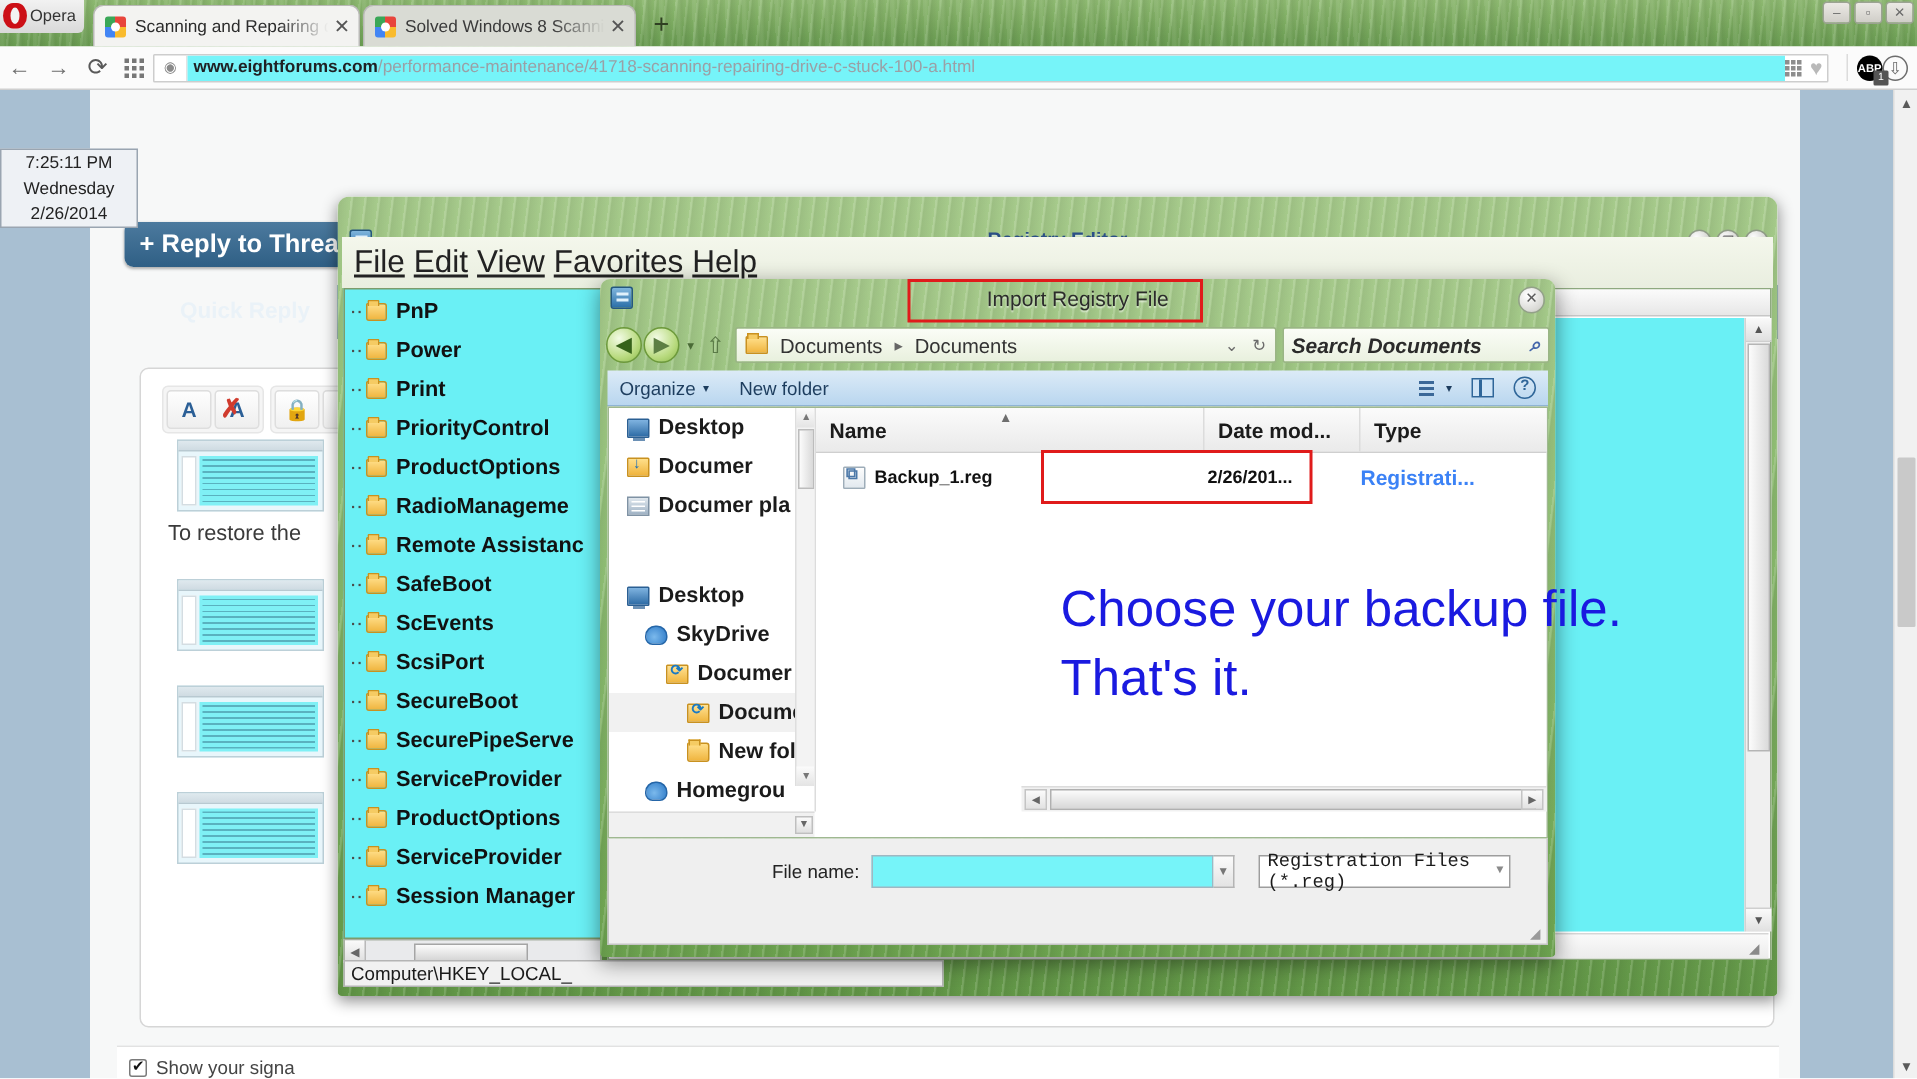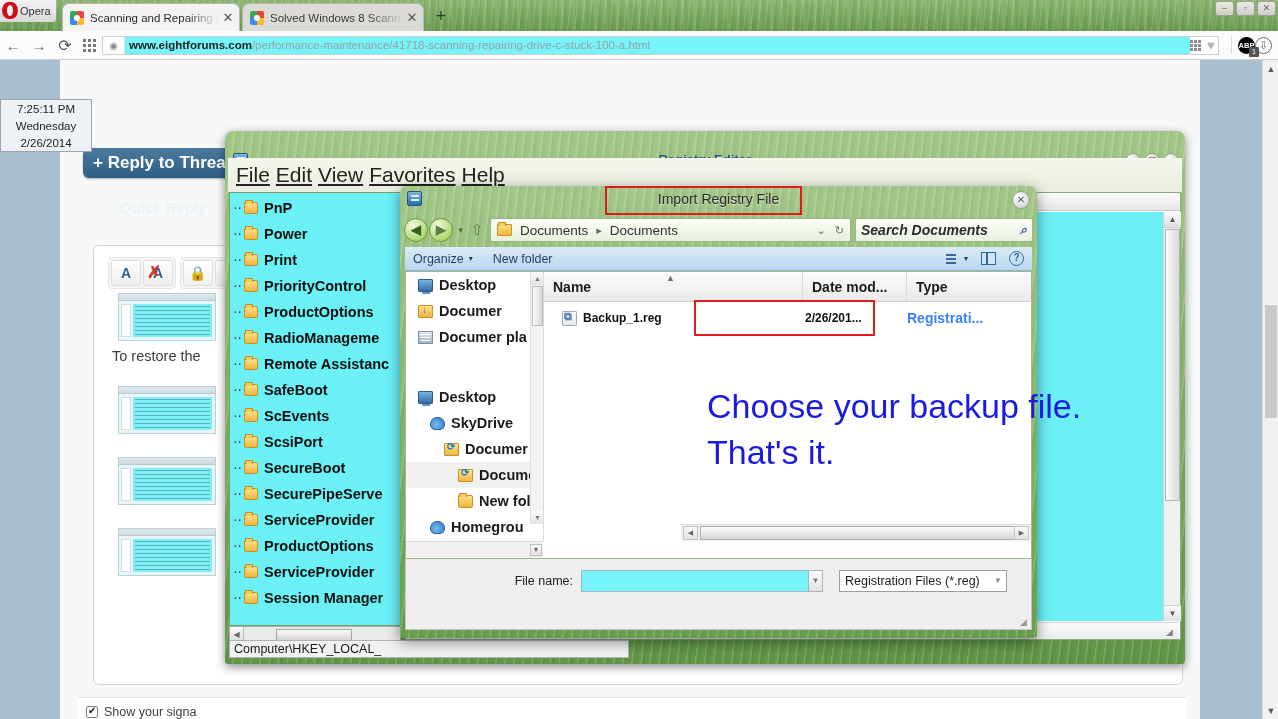--- a/index.html
+++ b/index.html
@@ -437,21 +437,21 @@
   .dlg-footer { position: absolute; left: 5px; right: 5px; bottom: 8px; height: 71px; background: #efefef; border: 1px solid #c5c5c5; border-top: none; }
   .fn-row { position: absolute; left: 0; top: 10px; width: 100%; height: 24px; display: flex; align-items: center; }
   .fn-label { width: 175px; text-align: right; font-size: 12.5px; color: #222; padding-right: 8px; }
   .fn-input {
     width: 228px; height: 22px; background: #76f4f9; border: 1px solid #9fb7c2;
     display: flex; align-items: center; font-size: 12.5px; padding-left: 4px;
   }
   .fn-caret { width: 14px; height: 22px; background: linear-gradient(180deg,#fbfbfb,#e3e3e3); border: 1px solid #b4b4b4; border-left: none; color: #777; font-size: 8px; text-align: center; line-height: 20px; }
   .fn-filter {
     width: 168px; height: 22px; background: #fff; border: 1px solid #9d9d9d; margin-left: 16px;
-    display: flex; align-items: center; font-size: 12.5px; color: #1b1b1b; padding-left: 5px;
+    display: flex; align-items: center; font-size: 12.5px; color: #1b1b1b; padding-left: 5px; font-family: Liberation Mono, monospace;
   }
   .fn-filter-caret { width: 16px; height: 20px; margin-left: auto; color: #8a8a8a; font-size: 8px; text-align: center; line-height: 19px; }
   .btn-row { position: absolute; right: 14px; top: 40px; display: flex; gap: 11px; }
   .dlg-btn {
     width: 92px; height: 26px; border-radius: 3px; font-size: 14px; color: #10305a;
     display: flex; align-items: center; justify-content: center;
     background: linear-gradient(180deg,#f3fbff 0%,#dcefff 48%,#b6dcf7 52%,#cfe9fb 100%);
     border: 1px solid #7ba7c9;
   }
   .dlg-btn.default { border: 2px solid #a6c96a; box-shadow: inset 0 0 0 1px #fff; }

